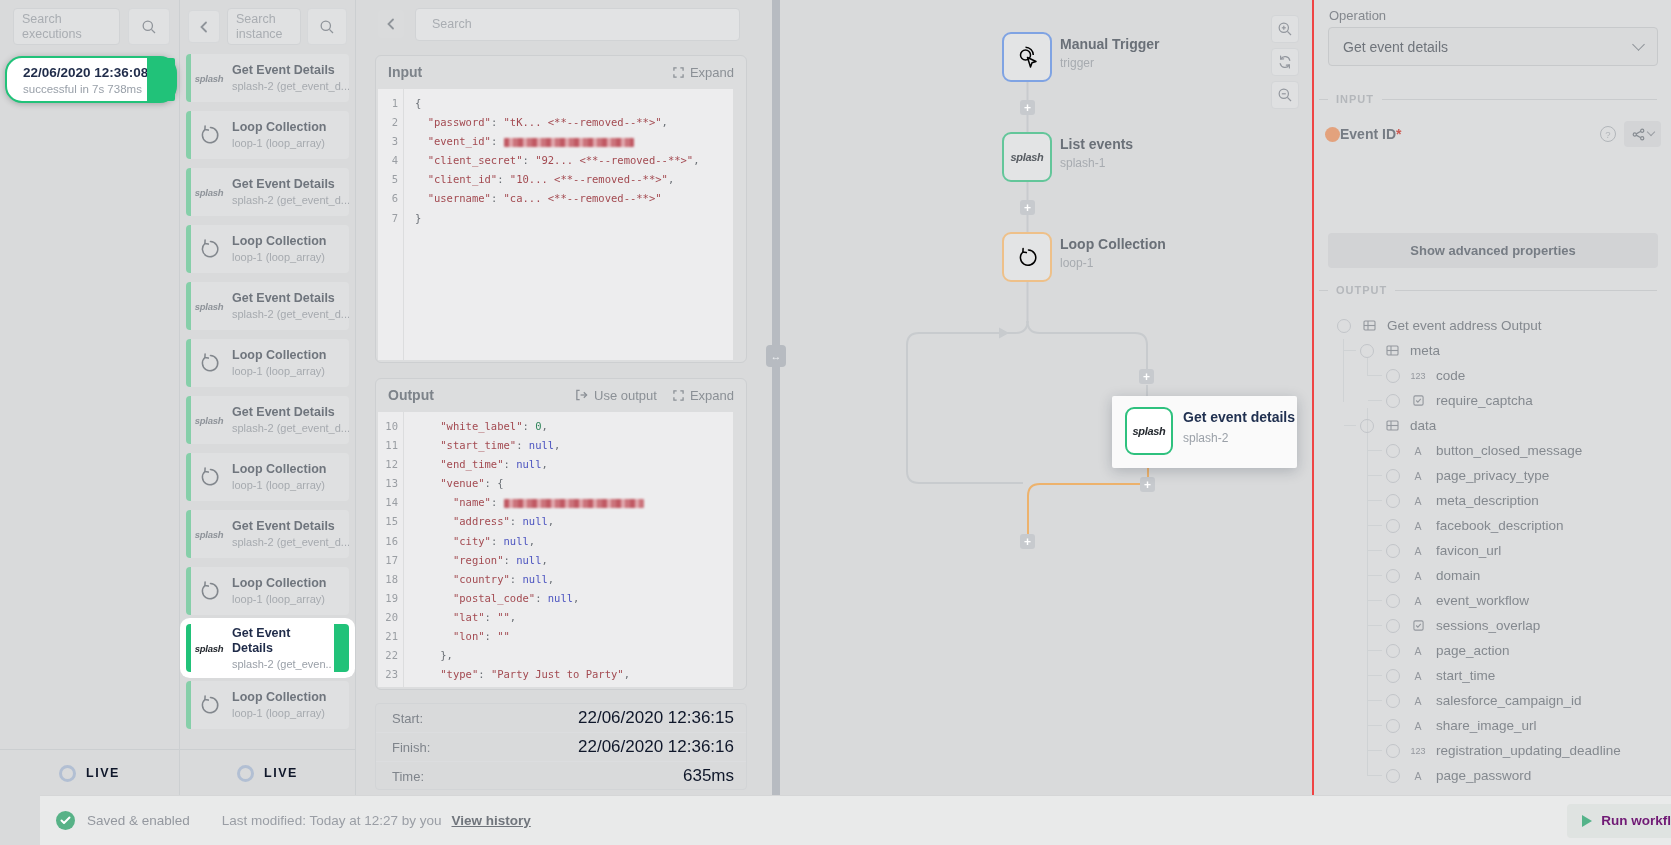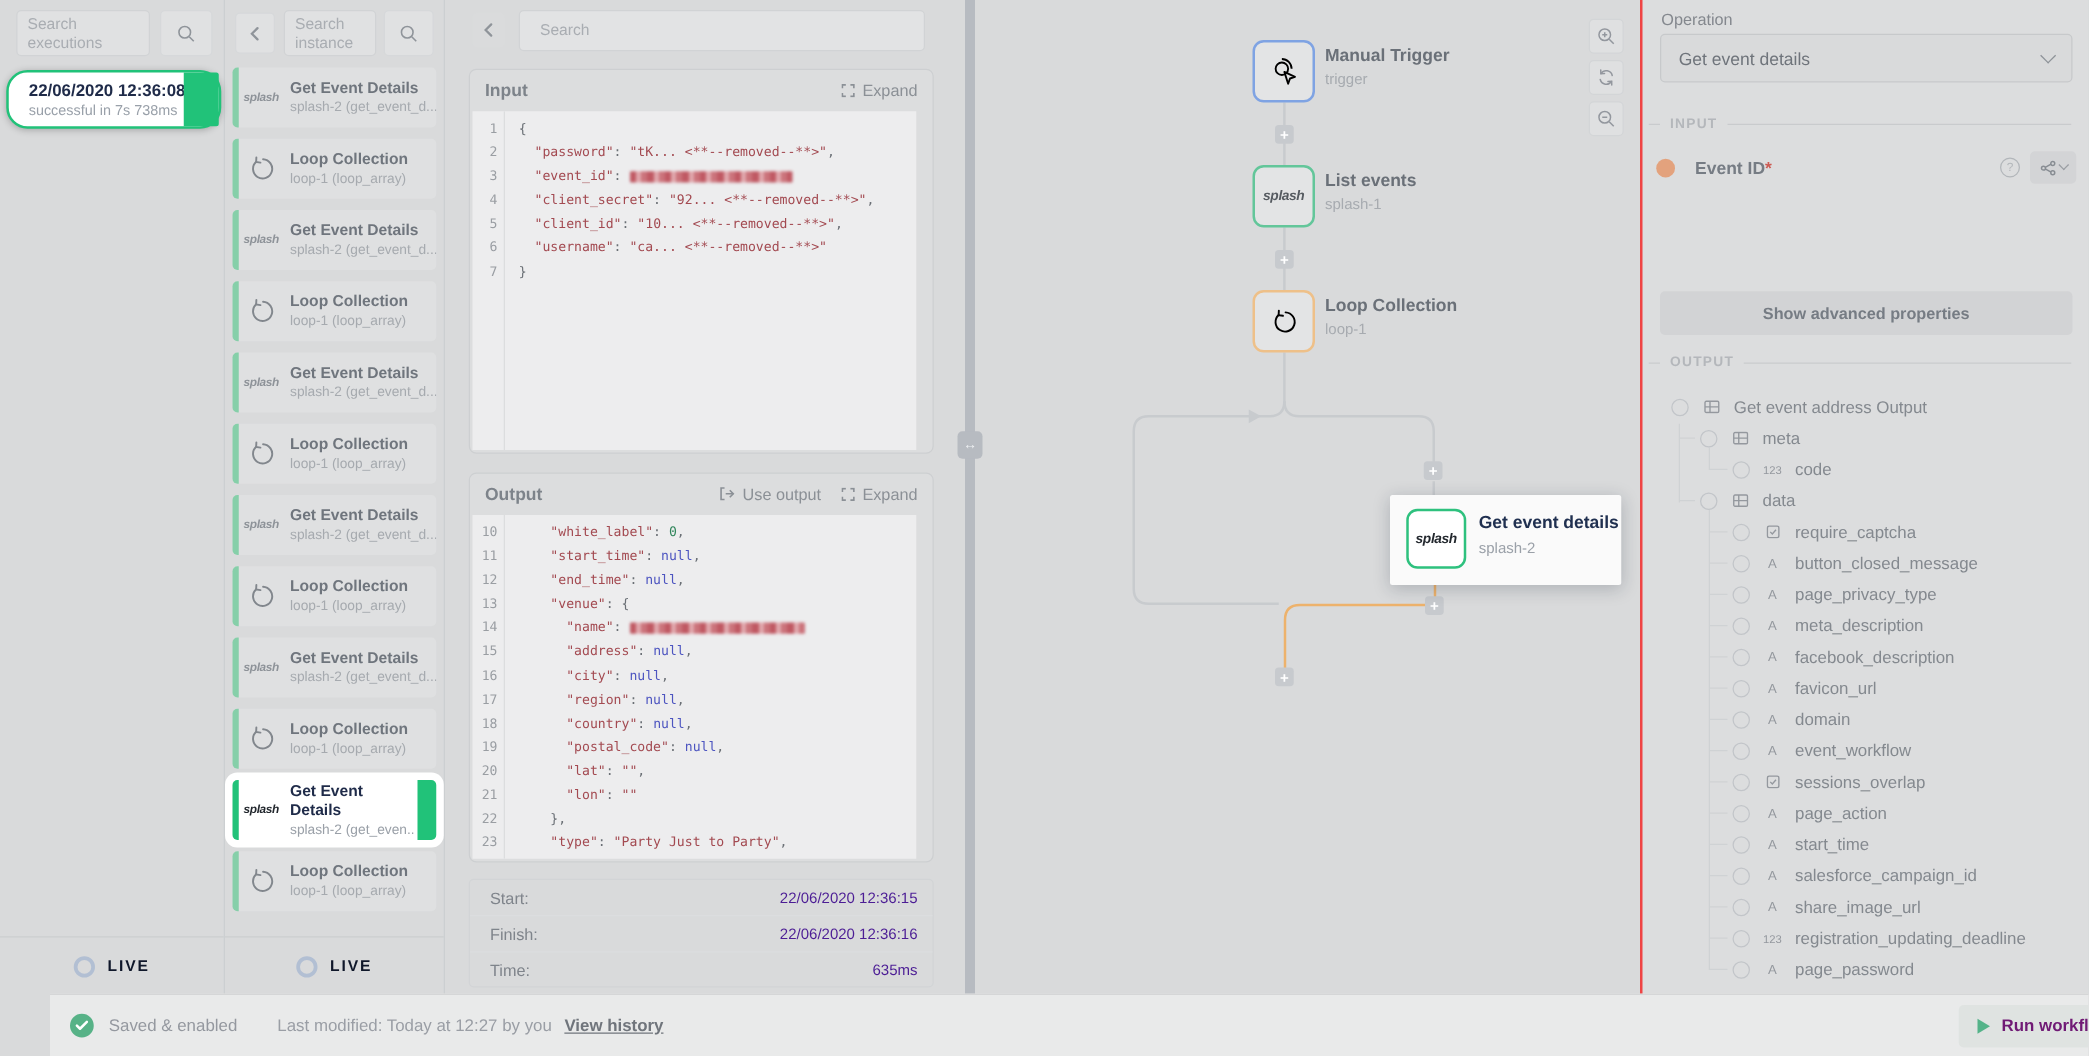--- a/index.html
+++ b/index.html
@@ -48,21 +48,21 @@
   .code-area::before{content:"";position:absolute;left:25px;top:0;bottom:0;width:1px;background:#dcddde;}
   .code-line{display:flex;height:19.1px;line-height:19.1px;}
   .code-line .ln{width:20px;text-align:right;padding-right:6px;color:#9a9ea3;flex:none;}
   .code-line .lt{padding-left:11px;white-space:pre;}
   .tk-p{color:#6b7076}.tk-k{color:#a34a51}.tk-s{color:#a34a51}.tk-n{color:#2f855a}.tk-u{color:#4d55c0}
   .redacted{display:inline-block;height:9px;border-radius:1px;vertical-align:middle;background:repeating-linear-gradient(90deg,#c05963 0 5px,#e0a7ac 5px 9px,#cb737b 9px 14px);filter:blur(1.3px);}
   #timing-box{position:absolute;left:19px;top:703px;width:372px;height:87px;border:1px solid #d2d4d6;border-radius:4px;box-sizing:border-box;}
   .timing-row{height:28px;display:flex;align-items:center;justify-content:space-between;padding:0 12px 0 16px;}
   .timing-row + .timing-row{border-top:1px solid #dcdddf;}
   .timing-row .lbl{font-size:13px;color:#7f848b;}
-  .timing-row .val{font-size:12px;color:#4c1d95;}
+  .timing-row .val{font-size:17px;color:#0f172a;}
   #drag-divider{position:absolute;left:772px;top:0;width:8px;height:795px;background:#b7bbc1;}
   #drag-handle{position:absolute;left:766px;top:345px;width:20px;height:22px;background:#b7bbc1;border-radius:4px;color:#eef0f2;font-size:11px;display:flex;align-items:center;justify-content:center;}
 
   
   #canvas{position:absolute;left:780px;top:0;width:532px;height:795px;}
   .plus-btn{position:absolute;width:15px;height:15px;background:#c7cace;border-radius:3px;color:#fff;font-size:12px;font-weight:bold;display:flex;align-items:center;justify-content:center;line-height:1;z-index:2;}
   .node{position:absolute;width:50px;height:50px;border-radius:9px;background:#e3e4e5;border:2px solid;box-sizing:border-box;display:flex;align-items:center;justify-content:center;z-index:2;}
   .node-label{position:absolute;left:280px;z-index:2;}
   .node-label .t1{font-size:14px;font-weight:bold;color:#6a7078;}
   .node-label .t2{font-size:12px;color:#a7abb0;margin-top:4px;}
@@ -77,21 +77,21 @@
   
   #right-panel{position:absolute;left:1312px;top:0;width:359px;height:795px;background:#dcddde;border-left:2px solid #ef4444;box-sizing:border-box;}
   #op-label{position:absolute;left:15px;top:8px;font-size:13px;color:#84888e;}
   #op-select{position:absolute;left:14px;top:27px;width:330px;height:39px;background:#d9dadb;border:1px solid #c7c9cb;border-radius:4px;box-sizing:border-box;display:flex;align-items:center;justify-content:space-between;padding:0 14px;font-size:14px;color:#6f747b;}
   .chev{width:8px;height:8px;border-right:1.5px solid #8d9298;border-bottom:1.5px solid #8d9298;transform:rotate(45deg);margin-top:-4px;}
   .section-div{position:absolute;left:0;right:14px;height:12px;display:flex;align-items:center;gap:8px;font-size:11px;font-weight:bold;letter-spacing:1px;color:#b4b7bb;}
   .section-div::before{content:"";width:9px;margin-left:5px;height:1px;background:#c9cbcd;}
   .section-div::after{content:"";flex:1;height:1px;background:#c9cbcd;}
   #field-row{position:absolute;left:11px;top:124px;right:10px;height:20px;display:flex;align-items:center;}
   #field-bullet{width:15px;height:15px;border-radius:50%;background:#e3a27d;}
-  #field-label{margin-left:16px;font-size:14px;font-weight:600;color:#767c84;}
+  #field-label{font-size:14px;font-weight:600;color:#767c84;}
   #field-req{color:#cc5a52;font-size:14px;font-weight:600;}
   #help-icon{margin-left:auto;width:14px;height:14px;border:1.5px solid #b2b6ba;border-radius:50%;color:#b2b6ba;font-size:9.5px;display:flex;align-items:center;justify-content:center;}
   #map-btn{margin-left:8px;width:37px;height:26px;background:#d3d4d6;border-radius:4px;display:flex;align-items:center;justify-content:center;gap:3px;color:#888d93;}
   #map-btn .chev{width:5px;height:5px;border-color:#9a9ea3;}
   #field-input{position:absolute;left:14px;top:155px;width:330px;height:38px;background:#d9dadb;border:1px solid #c7c9cb;border-radius:4px;box-sizing:border-box;display:flex;align-items:center;padding:0 14px;font-size:13.5px;color:#6f747b;}
   #adv-btn{position:absolute;left:14px;top:233px;width:330px;height:35px;background:#d2d3d5;border-radius:4px;display:flex;align-items:center;justify-content:center;font-size:13px;font-weight:600;color:#767c84;}
   #out-tree{position:absolute;left:0;top:313px;right:0;}
   .tree-row{position:relative;height:25px;display:flex;align-items:center;gap:9px;box-sizing:border-box;}
   .tree-row.lvl0{padding-left:23px}.tree-row.lvl1{padding-left:46px}.tree-row.lvl2{padding-left:72px}
   .tree-row.lvl1::before{content:"";position:absolute;left:30px;top:12px;width:12px;height:1px;background:#cfd2d4;}
@@ -628,44 +628,44 @@
           </span>
           <span class="tree-label">meta</span>
         </div>
         <div class="tree-row lvl2">
           <span class="tree-radio"></span>
           <span class="tree-type">
             <span>123</span>
           </span>
           <span class="tree-label">code</span>
         </div>
+        <div class="tree-row lvl2">
+          <span class="tree-radio"></span>
+          <span class="tree-type">
+            <span>
+              <svg width="11" height="11" viewBox="0 0 12 12" fill="none" stroke="currentColor" stroke-width="1.2">
+                <rect x="1" y="1" width="10" height="10" rx="1.5"></rect>
+                <path d="M3.5 6 L5.3 7.8 L8.5 4.2"></path>
+              </svg>
+            </span>
+          </span>
+          <span class="tree-label">require_captcha</span>
+        </div>
         <div class="tree-row lvl1">
           <span class="tree-radio"></span>
           <span class="tree-type">
             <span>
               <svg width="13" height="11" viewBox="0 0 13 11" fill="none" stroke="currentColor" stroke-width="1.1">
                 <rect x="1" y="1" width="11" height="9" rx="1"></rect>
                 <line x1="1" y1="5.5" x2="12" y2="5.5"></line>
                 <line x1="5" y1="1" x2="5" y2="10"></line>
               </svg>
             </span>
           </span>
           <span class="tree-label">data</span>
-        </div>
-        <div class="tree-row lvl2">
-          <span class="tree-radio"></span>
-          <span class="tree-type">
-            <span>
-              <svg width="11" height="11" viewBox="0 0 12 12" fill="none" stroke="currentColor" stroke-width="1.2">
-                <rect x="1" y="1" width="10" height="10" rx="1.5"></rect>
-                <path d="M3.5 6 L5.3 7.8 L8.5 4.2"></path>
-              </svg>
-            </span>
-          </span>
-          <span class="tree-label">require_captcha</span>
         </div>
         <div class="tree-row lvl2">
           <span class="tree-radio"></span>
           <span class="tree-type">
             <span class="txt-ic">A</span>
           </span>
           <span class="tree-label">button_closed_message</span>
         </div>
         <div class="tree-row lvl2">
           <span class="tree-radio"></span>

